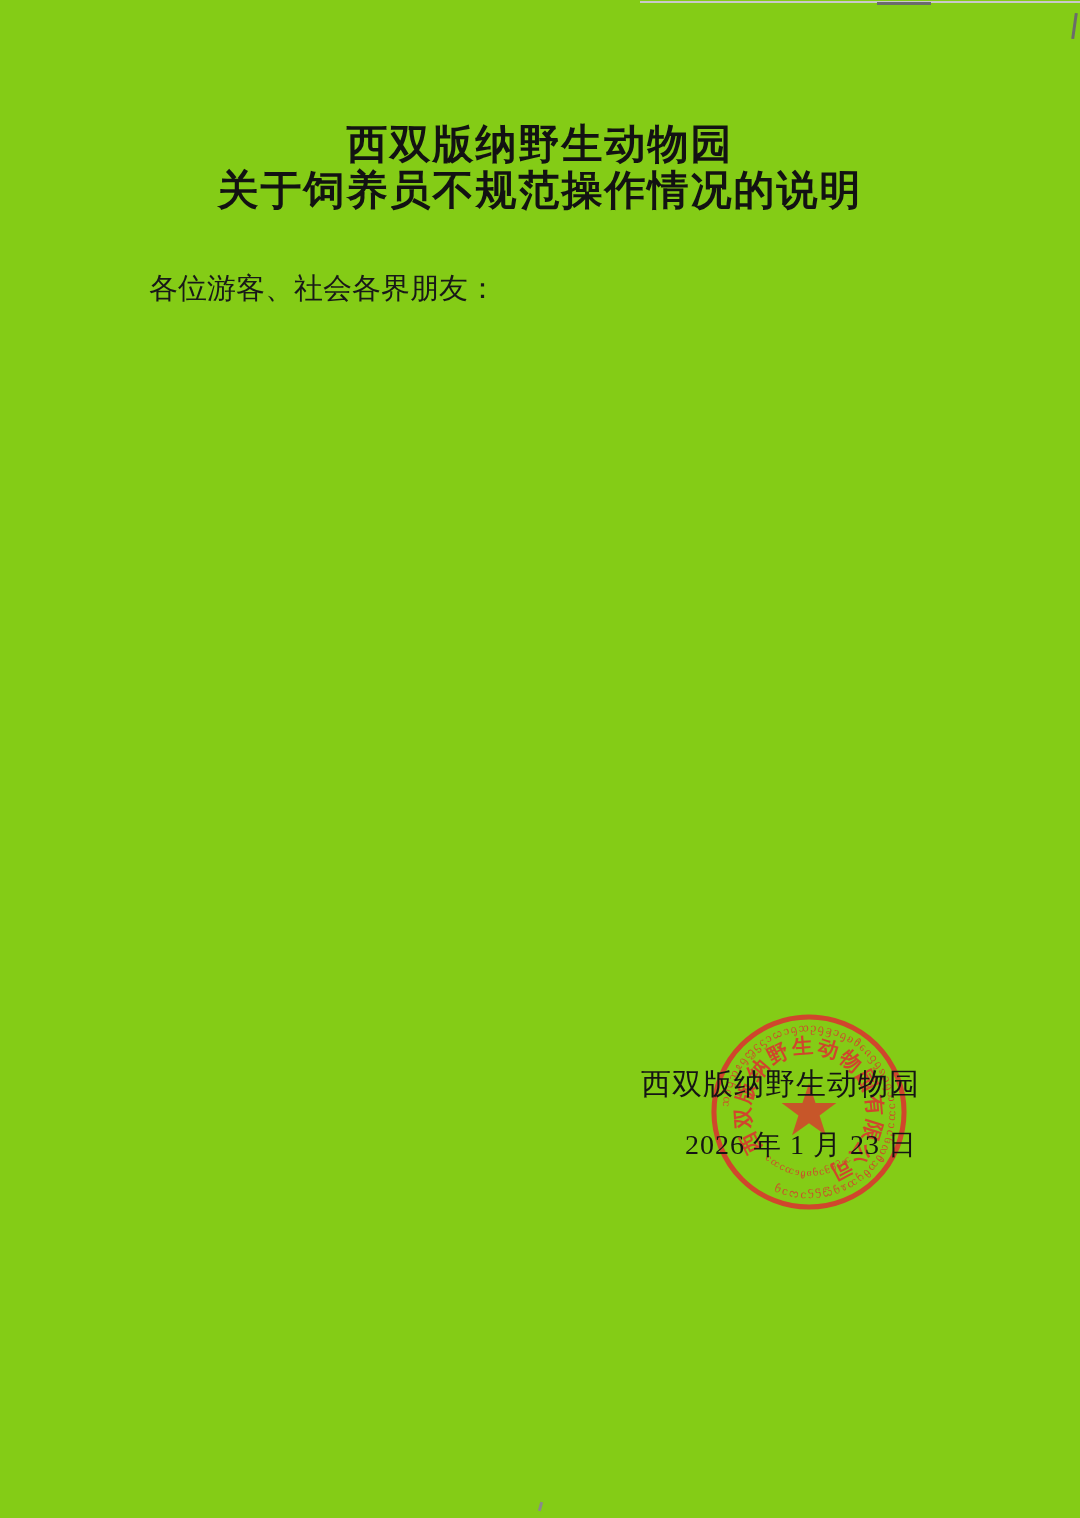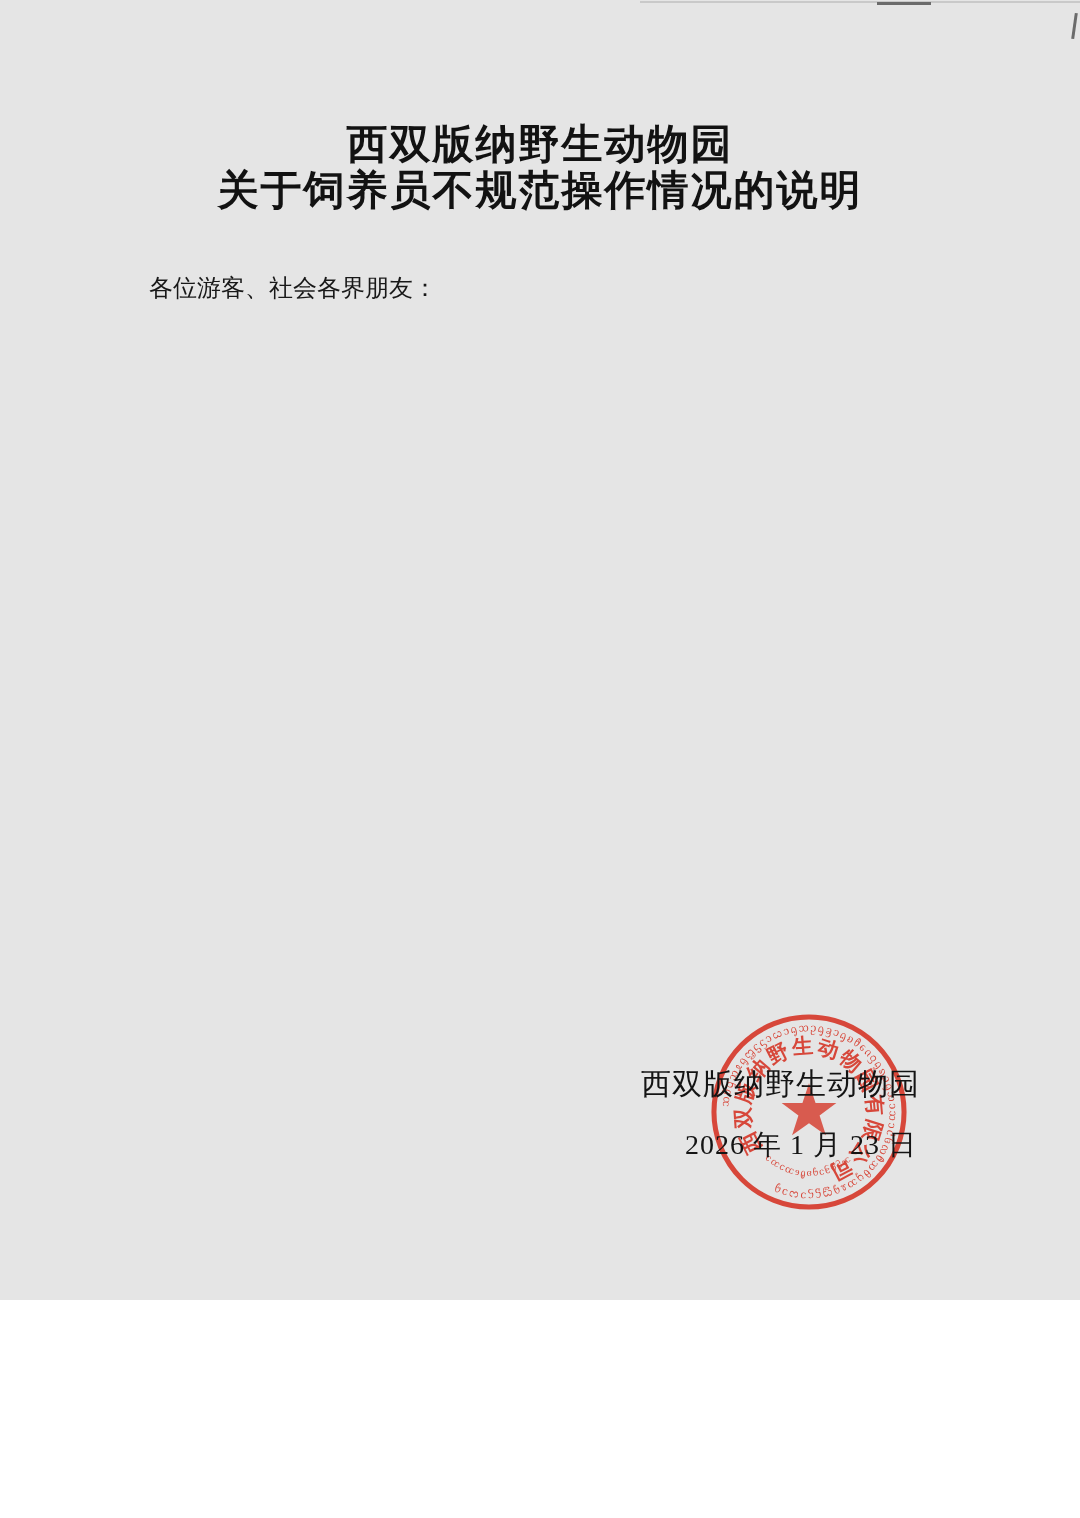--- a/index.html
+++ b/index.html
@@ -1,38 +1,38 @@
 <!DOCTYPE html>
 <html><head>
 <meta charset="utf-8">
 <style>
   * { margin:0; padding:0; box-sizing:border-box; }
   html,body { background:#ffffff; }
   .page {
     position:relative;
-    width:1080px; height:1300px;
-    background:#e5e5e5;
+    width:1080px; height:1518px;
+    background:#84cc16;
     overflow:hidden;
     font-family:"Liberation Serif", serif;
     color:#1c1c1c;
   }
   
   .artifact { position:absolute; background:#6b6b6b; }
   .artifact.faint { background:#c9c9c9; }
   
   .title-block { position:absolute; top:121px; left:0; width:100%; text-align:center; }
   .title-line {
     font-size:41px; font-weight:700; letter-spacing:2px;
     line-height:46px; color:#121212;
   }
   .title-line + .title-line { margin-top:0; }
   
   .content {
     position:absolute; top:260px; left:149px; width:784px;
-    font-size:24px; line-height:57px; text-align:justify;
+    font-size:29px; line-height:57px; text-align:justify;
     text-justify:inter-ideograph; color:#181818;
   }
   .content p { margin:0; }
   .content p.indent { text-indent:2em; }
   
   .signature {
     position:absolute; top:1064px; right:160px;
     font-size:30px; letter-spacing:1px; color:#141414; z-index:3;
   }
   .doc-date {

